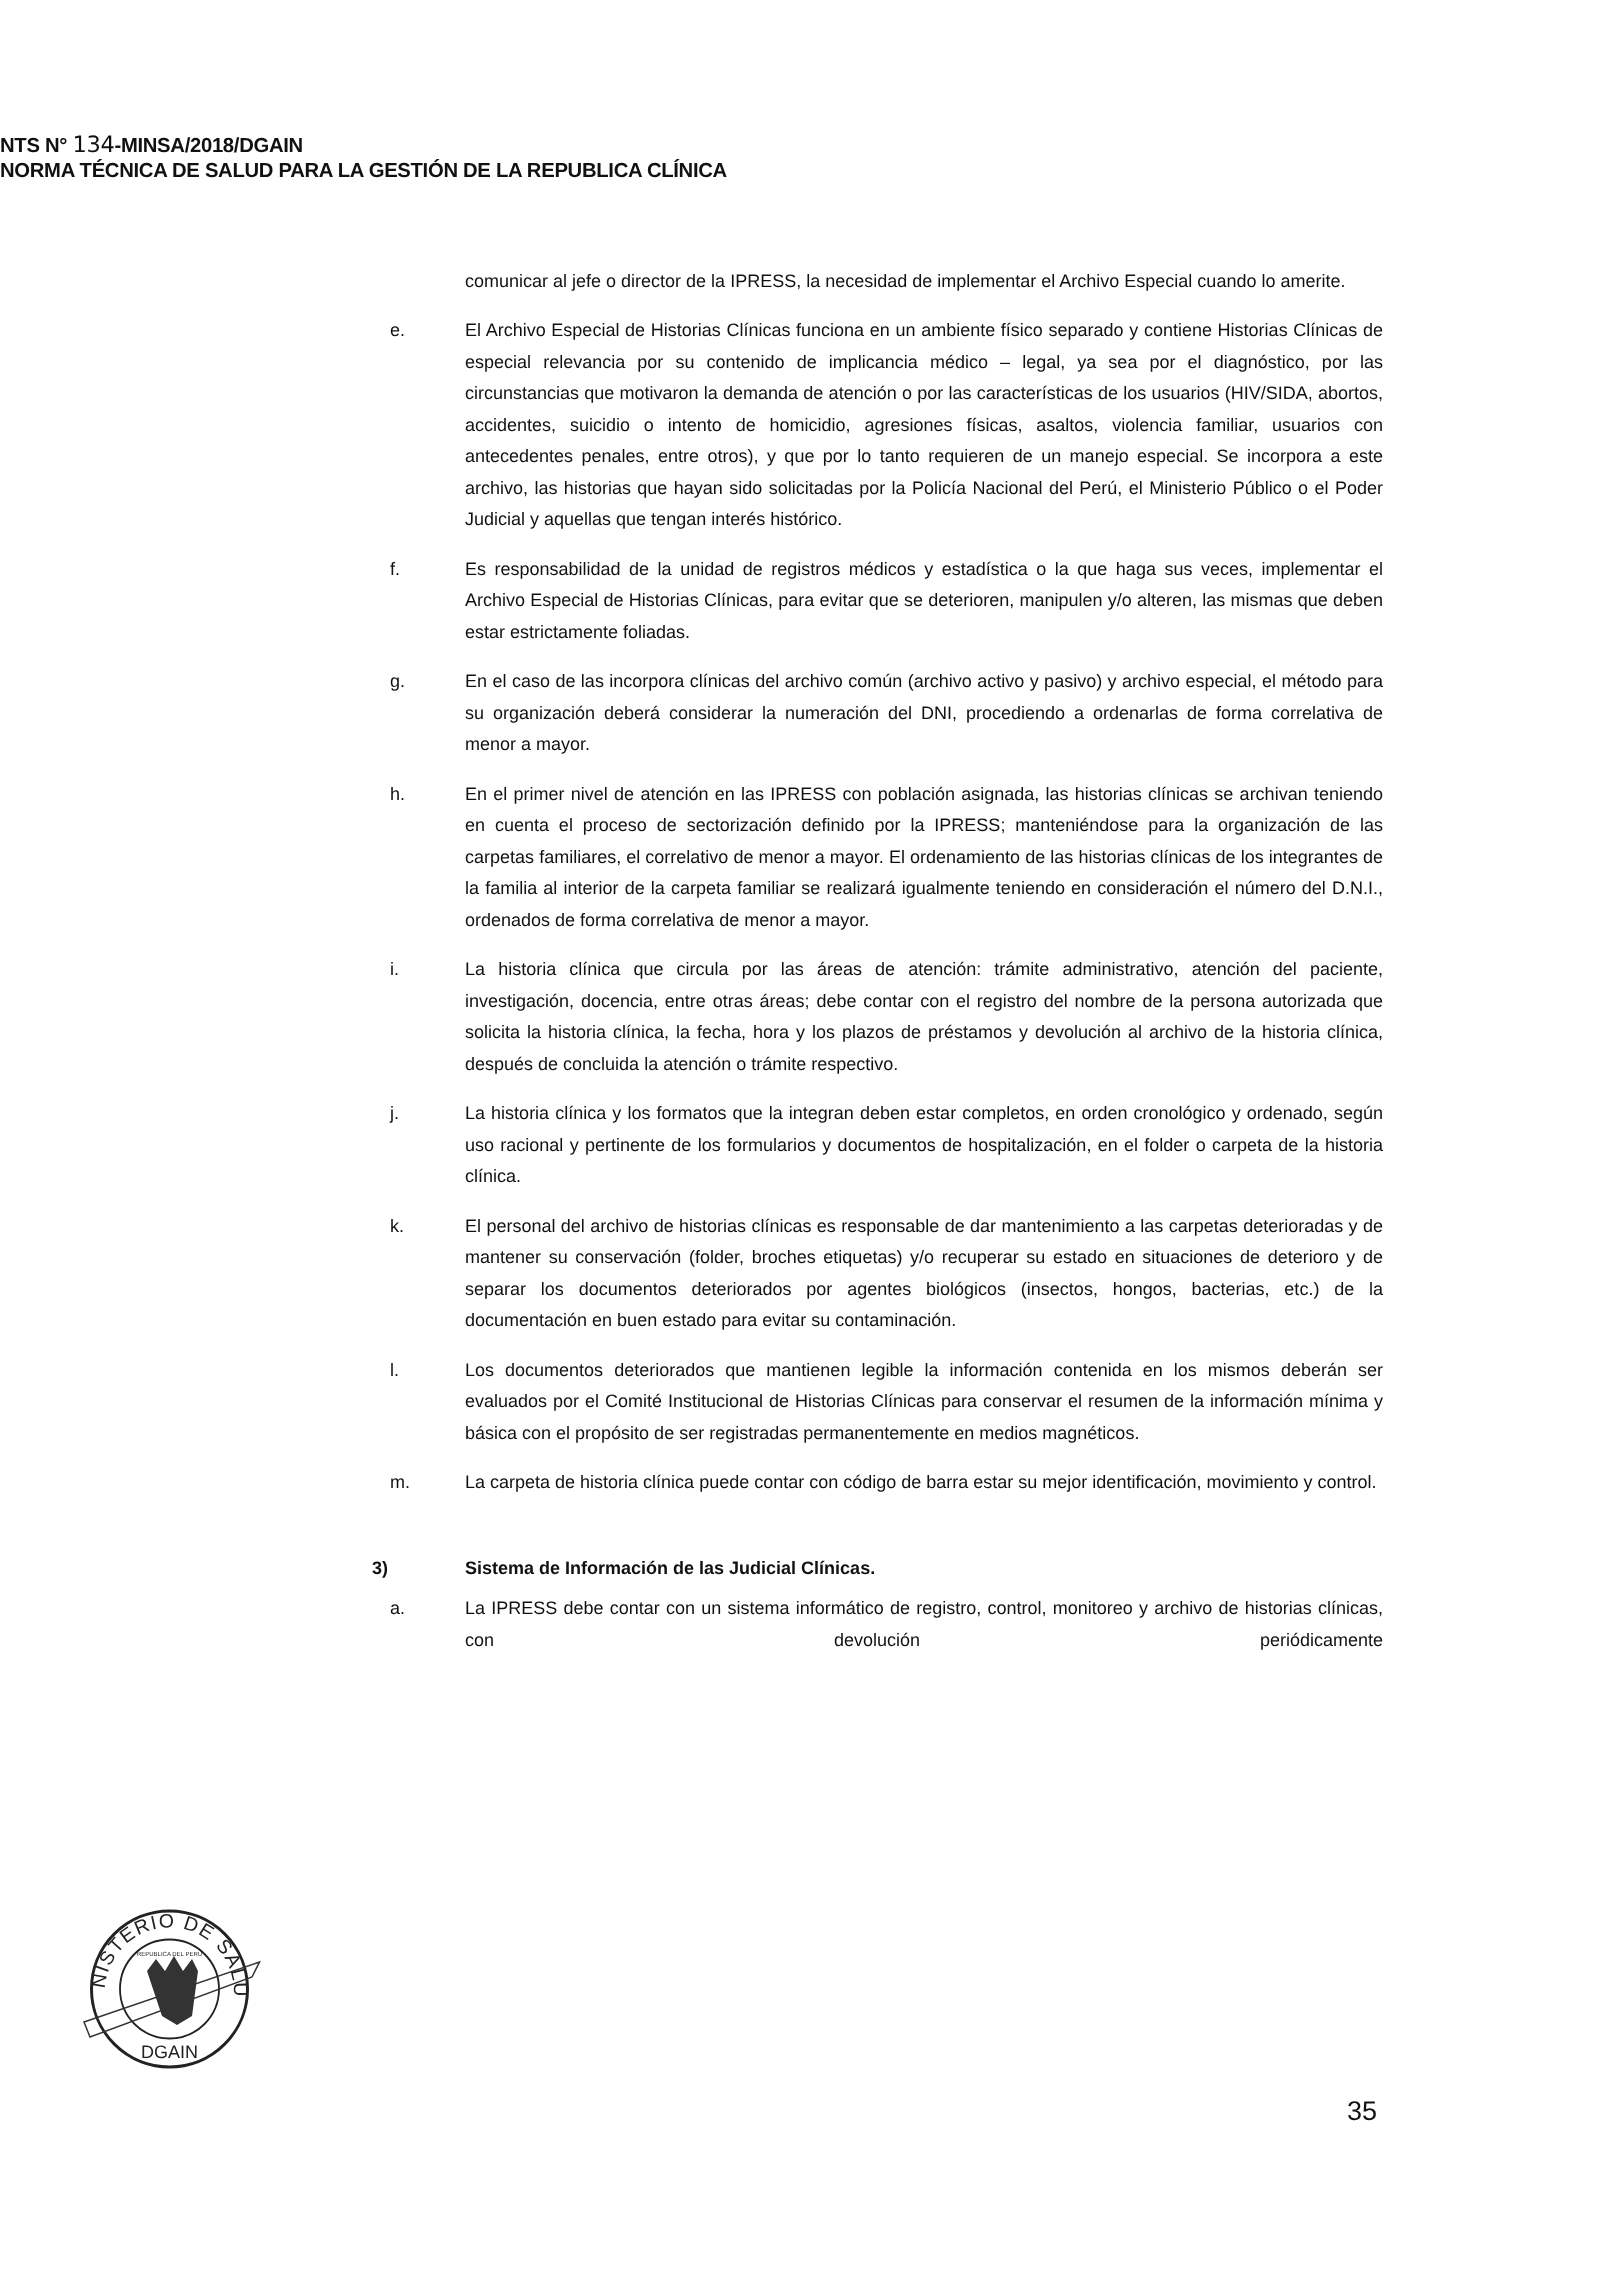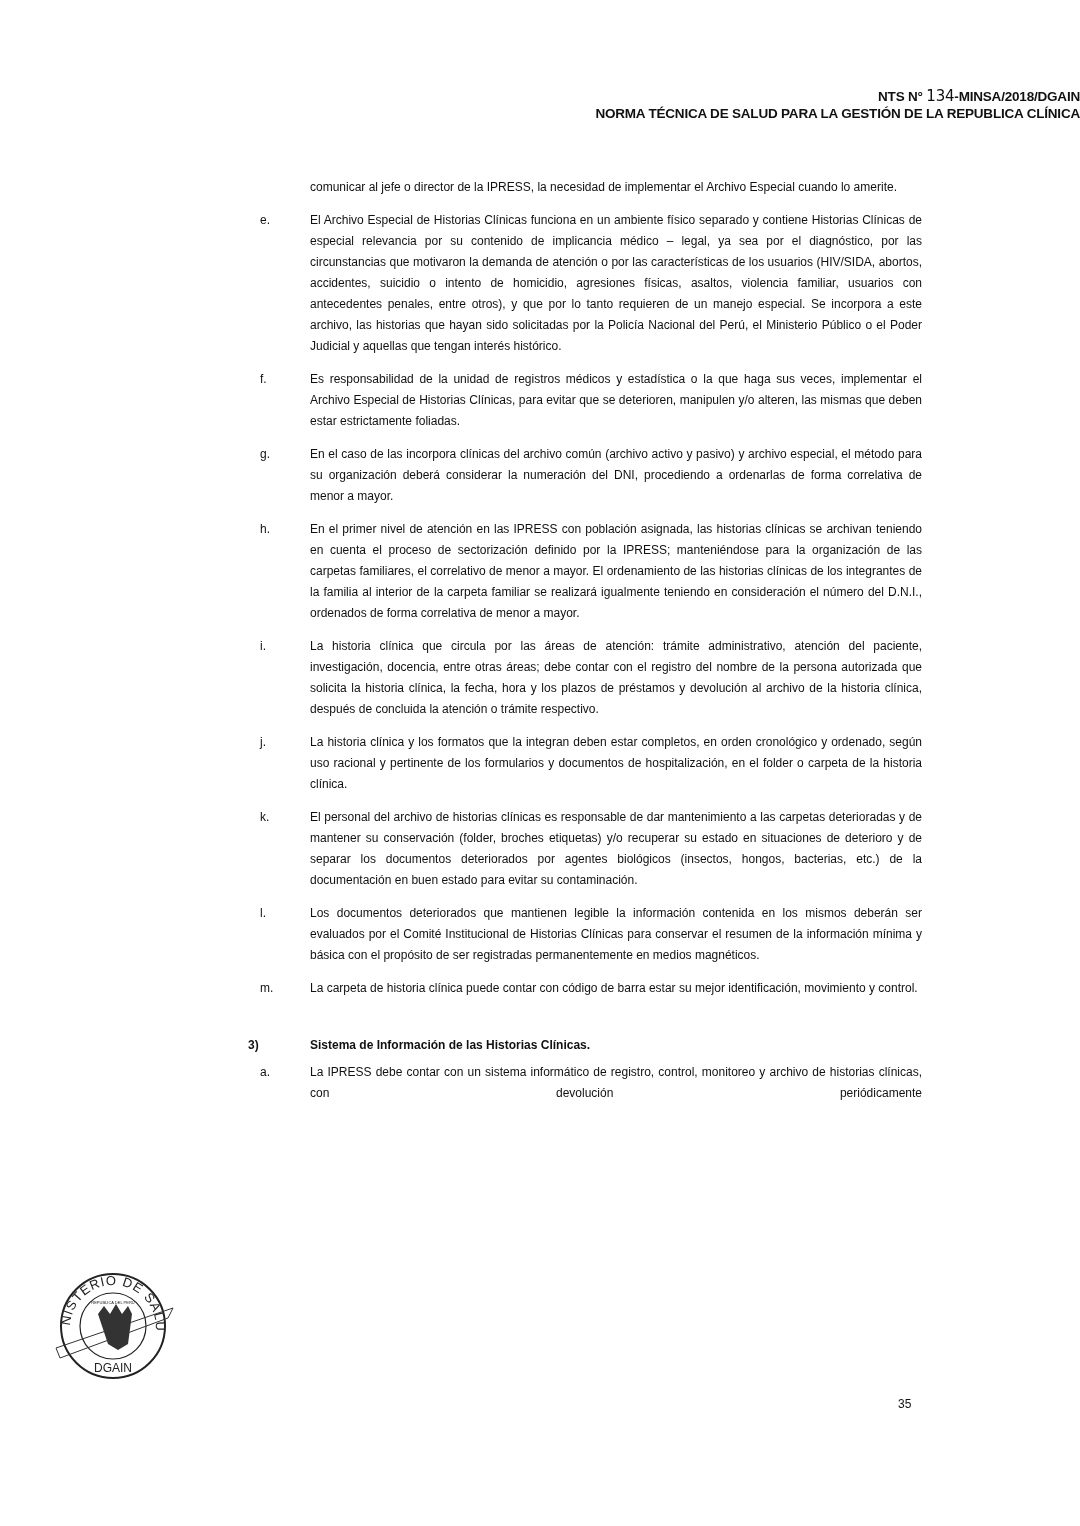--- a/index.html
+++ b/index.html
@@ -1,37 +1,37 @@
 <!DOCTYPE html>
 <html><head>
 <meta charset="utf-8">
 <style>
   html, body { margin: 0; padding: 0; background: #ffffff; }
   body {
     width: 1080px; height: 1526px; position: relative; overflow: hidden;
     font-family: "Liberation Sans", sans-serif; color: #111;
   }
   .header {
-    position: absolute; top: 88px; left: 0; width: 1080px; text-align: right;
+    position: absolute; top: 88px; left: 0; width: 1080px; text-align: left;
     font-weight: bold; font-size: 13.5px; line-height: 17px; letter-spacing: -0.2px;
   }
   .header .num { font-family: "DejaVu Sans", sans-serif; font-weight: normal; font-size: 15px; }
   .content {
     position: absolute; top: 177px; left: 260px; width: 662px;
     font-size: 12px; line-height: 21px;
   }
   .intro { margin-left: 50px; text-align: justify; margin-bottom: 12px; }
   .item { display: flex; margin-bottom: 12px; }
   .item .mk { width: 50px; flex: 0 0 50px; }
   .item .tx { flex: 1; text-align: justify; }
   .section {
     display: flex; font-weight: bold; margin-top: 36px; margin-bottom: 6px; margin-left: -12px;
   }
   .section .mk { width: 62px; flex: 0 0 62px; }
-  .pagenum { position: absolute; top: 1397px; left: 898px; font-size: 12px; }
+  .pagenum { position: absolute; top: 1397px; left: 898px; font-size: 18px; }
   .seal { position: absolute; left: 48px; top: 1266px; width: 130px; height: 118px; }
 </style>
 </head>
 <body>
 
 <div class="header">
   <div>
     <span>NTS N°</span>
     <span class="num">134</span><span>-MINSA/2018/DGAIN</span>
   </div>
@@ -73,21 +73,21 @@
       <span class="mk">l.</span>
       <span class="tx">Los documentos deteriorados que mantienen legible la información contenida en los mismos deberán ser evaluados por el Comité Institucional de Historias Clínicas para conservar el resumen de la información mínima y básica con el propósito de ser registradas permanentemente en medios magnéticos.</span>
     </div>
   <div class="item">
       <span class="mk">m.</span>
       <span class="tx">La carpeta de historia clínica puede contar con código de barra estar su mejor identificación, movimiento y control.</span>
     </div>
 
   <div class="section">
     <span class="mk">3)</span>
-    <span>Sistema de Información de las Historias Clínicas.</span>
+    <span>Sistema de Información de las Judicial Clínicas.</span>
   </div>
   <div class="item">
       <span class="mk">a.</span>
       <span class="tx" style="text-align-last: justify;">La IPRESS debe contar con un sistema informático de registro, control, monitoreo y archivo de historias clínicas, con devolución periódicamente</span>
     </div>
 </div>
 
 <svg class="seal" viewBox="0 0 130 118">
   <defs>
     <path id="arcTop" d="M 22 62 A 43 43 0 0 1 108 62"></path>

